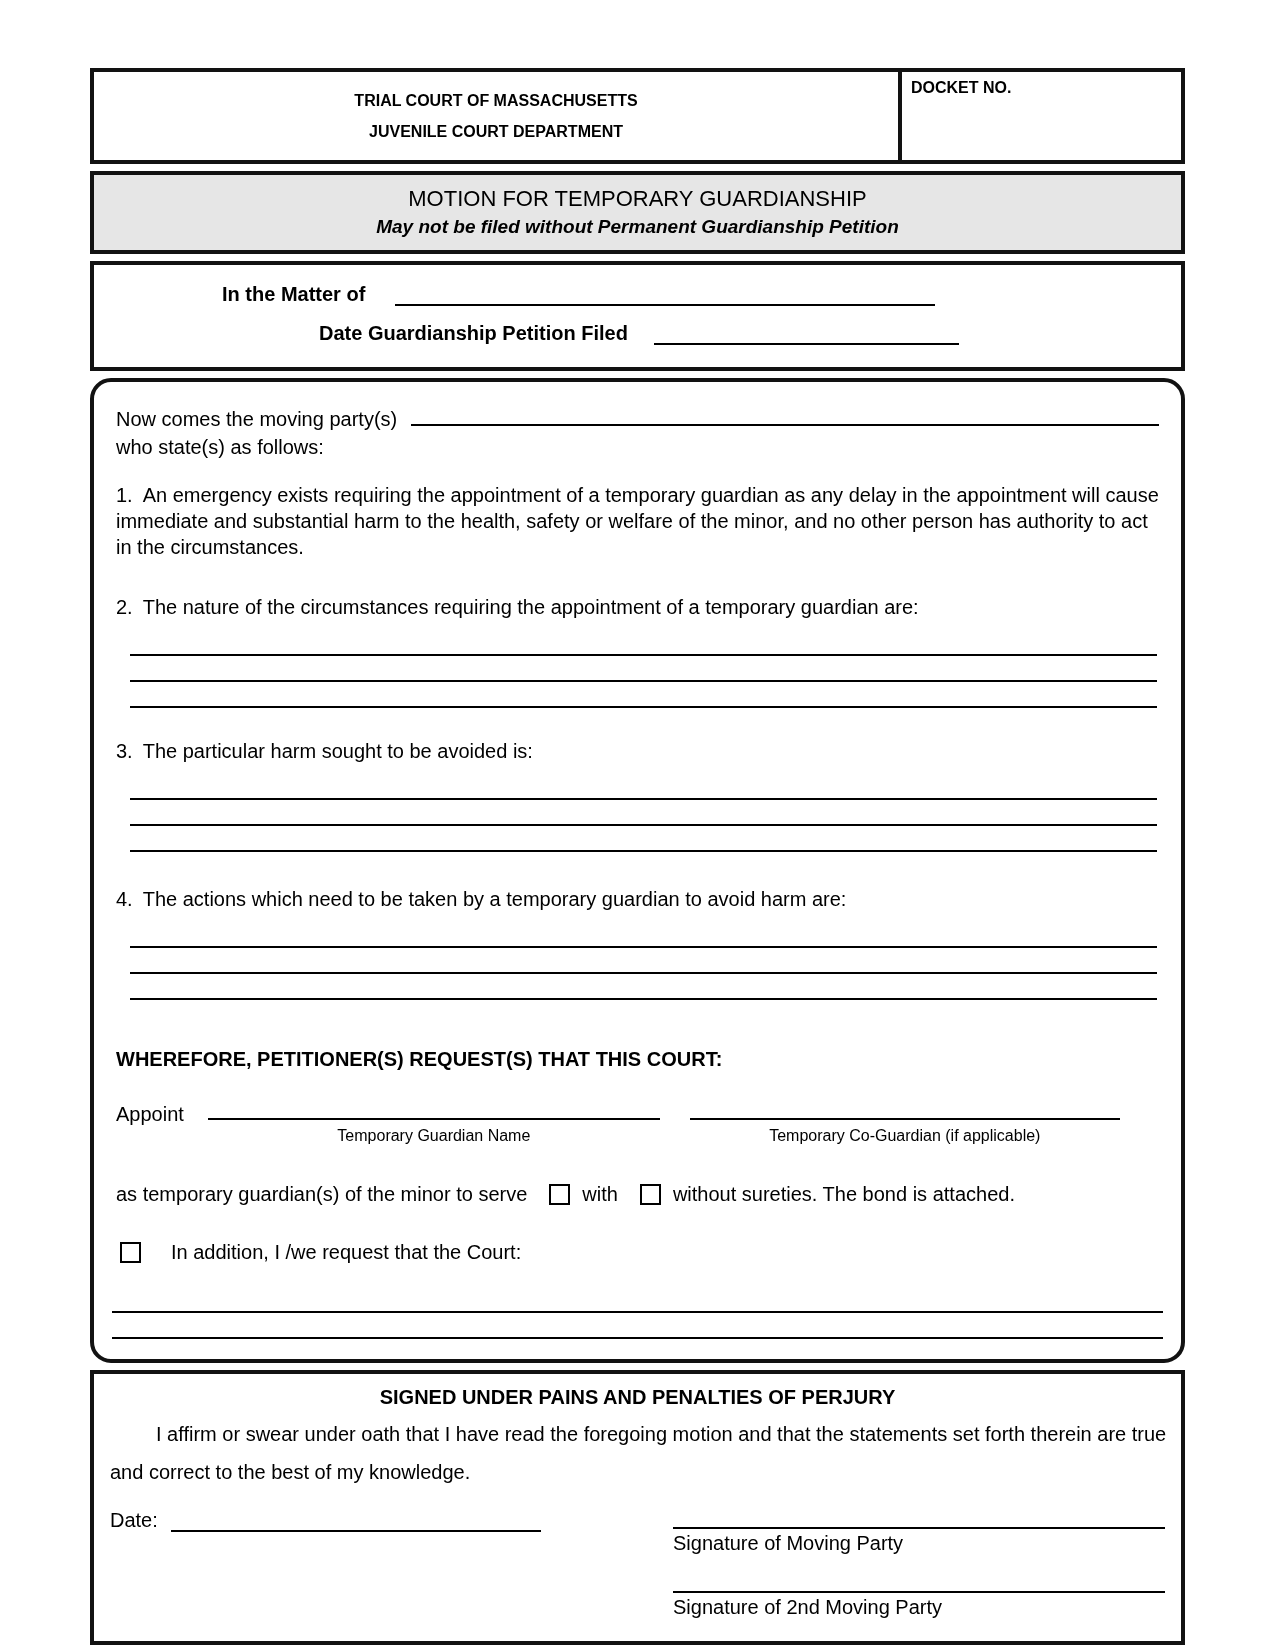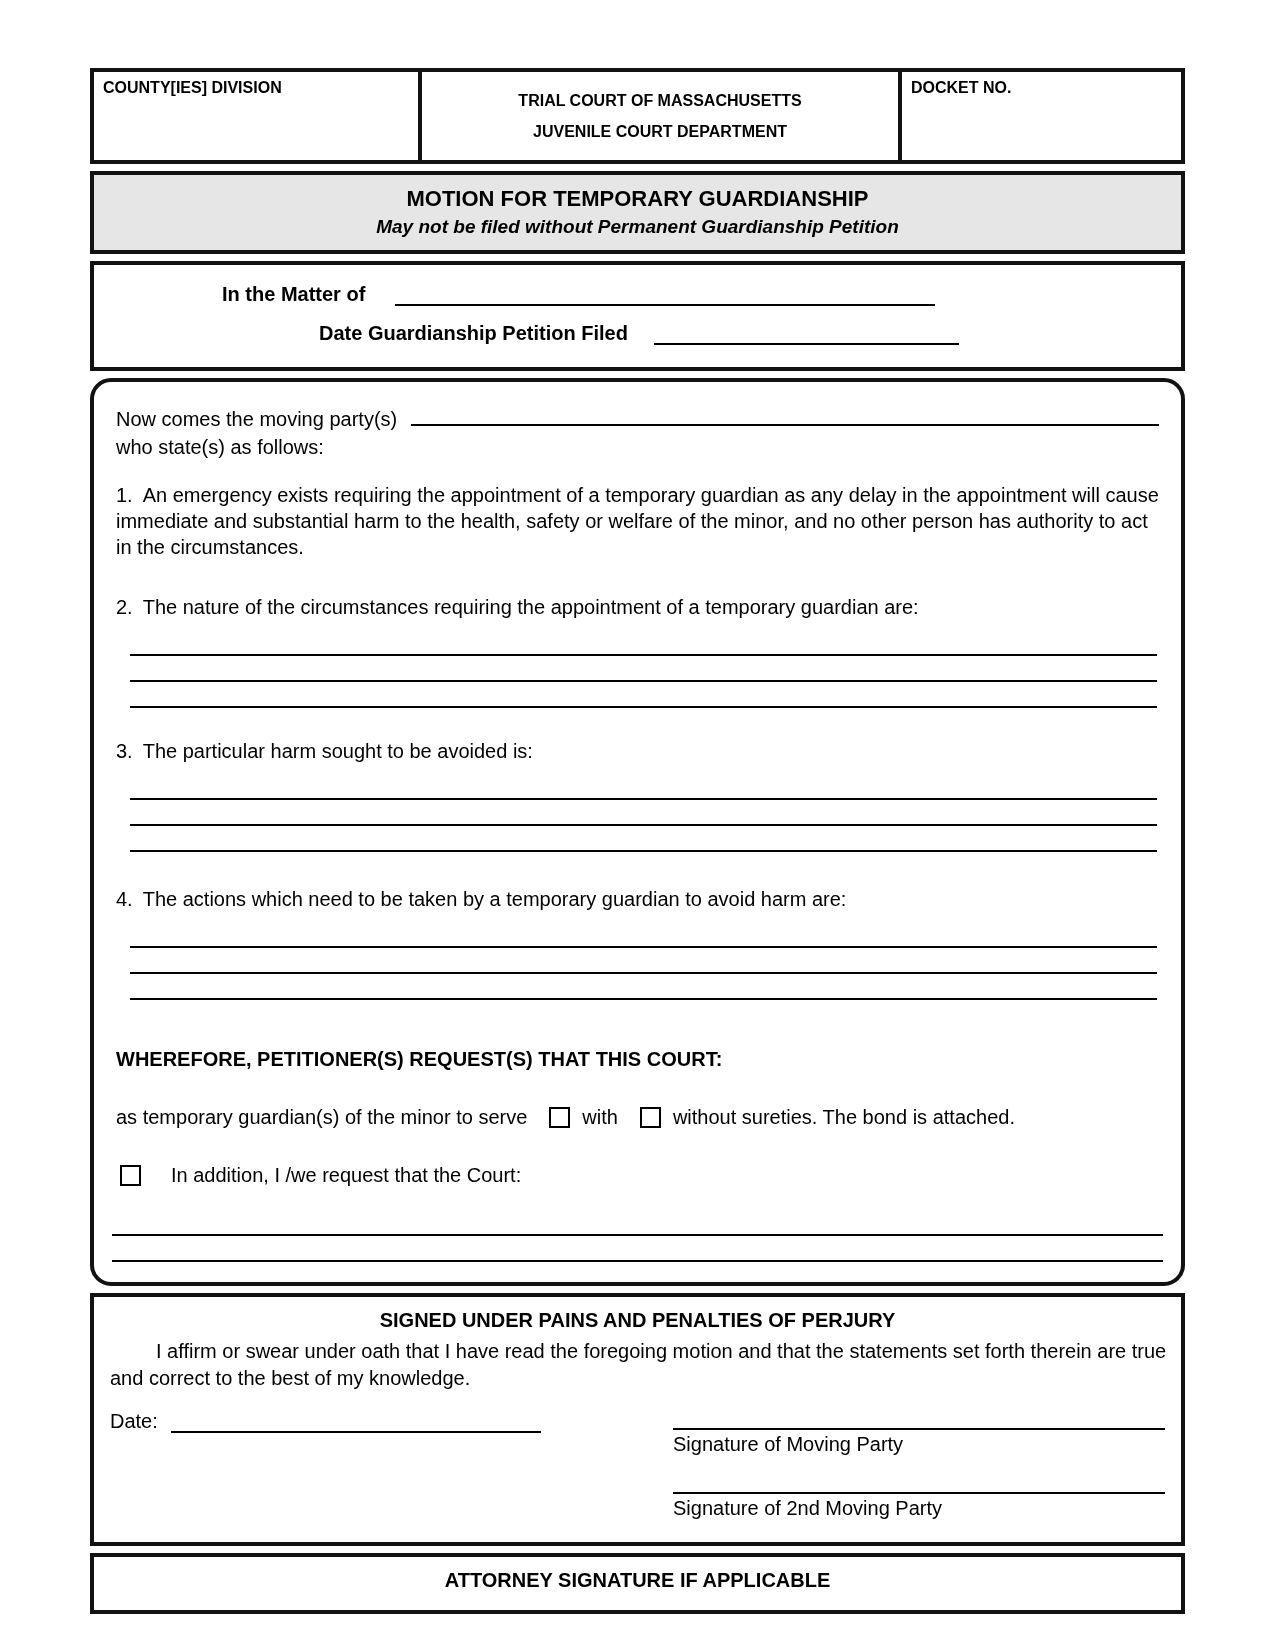--- a/index.html
+++ b/index.html
@@ -19,21 +19,21 @@
 
   
   .header-grid { display: flex; min-height: 88px; }
   .hcell { padding: 7px 9px; }
   .cell-county { width: 328px; border-right: 4px solid #121212; font-weight: bold; font-size: 16px; }
   .cell-court { flex: 1; text-align: center; font-weight: bold; font-size: 16px; line-height: 31px; padding-top: 13px; }
   .cell-docket { width: 283px; border-left: 4px solid #121212; font-weight: bold; font-size: 16px; }
 
   
   .title-bar { background: #e6e6e6; text-align: center; padding: 11px 0 12px 0; }
-  .title-main { font-weight: bold; font-size: 22px; }
+  .title-main { font-weight: normal; font-size: 22px; }
   .title-sub { font-weight: bold; font-style: italic; font-size: 19px; margin-top: 4px; }
 
   
   .matter-box { padding: 18px 20px 22px 20px; font-size: 20px; }
   .matter-row { margin-left: 108px; }
   .matter-row.second { margin-left: 205px; margin-top: 16px; }
   .bold-label { font-weight: bold; }
   .blank { display: inline-block; border-bottom: 2px solid #000; height: 22px; vertical-align: bottom; }
 
   
@@ -70,38 +70,37 @@
 
   .addition-row { display: flex; align-items: center; margin-top: 32px; padding: 0 8px; }
   .addition-row .checkbox { margin-right: 30px; margin-left: 4px; }
 
   .final-lines { margin-top: 26px; }
   .final-lines .write-line { margin: 0 4px; }
 
   
   .center-title { text-align: center; font-weight: bold; font-size: 20px; padding-top: 12px; }
   .perjury-box, .attorney-box { padding-bottom: 18px; font-size: 20px; }
-  .affirm { padding: 6px 14px 0 16px; text-indent: 46px; line-height: 27px; }
+  .affirm { padding: 6px 14px 0 16px; text-indent: 46px; line-height: 38px; }
   .sig-area { display: flex; margin-top: 18px; padding: 0 16px; }
   .date-col { white-space: nowrap; }
   .date-col .blank { margin-left: 8px; }
   .sig-col { margin-left: auto; width: 492px; }
   .sig-block { margin-bottom: 4px; }
   .sig-block .sig-line { border-bottom: 2px solid #000; height: 20px; }
   .sig-block.gap { margin-top: 18px; }
   .sig-label { font-size: 20px; margin-top: 3px; }
 </style>
 </head>
 <body>
 
 <div class="page">
 
   <div class="section">
     <div class="header-grid">
-      <div class="hcell cell-county">COUNTY[IES] DIVISION</div>
       <div class="hcell cell-court">
         <div>TRIAL COURT OF MASSACHUSETTS</div>
         <div>JUVENILE COURT DEPARTMENT</div>
       </div>
       <div class="hcell cell-docket">DOCKET NO.</div>
     </div>
   </div>
 
   <div class="section title-bar">
     <div class="title-main">MOTION FOR TEMPORARY GUARDIANSHIP</div>
@@ -145,20 +144,31 @@
 
     <p class="item item-4"><span class="item-num">4.</span><span>The actions which need to be taken by a temporary guardian to avoid harm are:</span></p>
     <div class="lines-group">
       <div class="write-line"></div>
       <div class="write-line"></div>
       <div class="write-line"></div>
     </div>
 
     <div class="wherefore">WHEREFORE, PETITIONER(S) REQUEST(S) THAT THIS COURT:</div>
 
+    <div class="appoint-row">
+      <span class="appoint-word">Appoint</span>
+      <div class="appoint-col first">
+        <div class="sig-line"></div>
+        <div class="small-label">Temporary Guardian  Name</div>
+      </div>
+      <div class="appoint-col secondc">
+        <div class="sig-line"></div>
+        <div class="small-label">Temporary Co-Guardian (if applicable)</div>
+      </div>
+    </div>
 
     <div class="sureties-row">
       <span>as temporary guardian(s) of the minor to serve</span>
       <span class="checkbox"></span>
       <span>with</span>
       <span class="checkbox"></span>
       <span>without sureties. The bond is attached.</span>
     </div>
 
     <div class="addition-row">

